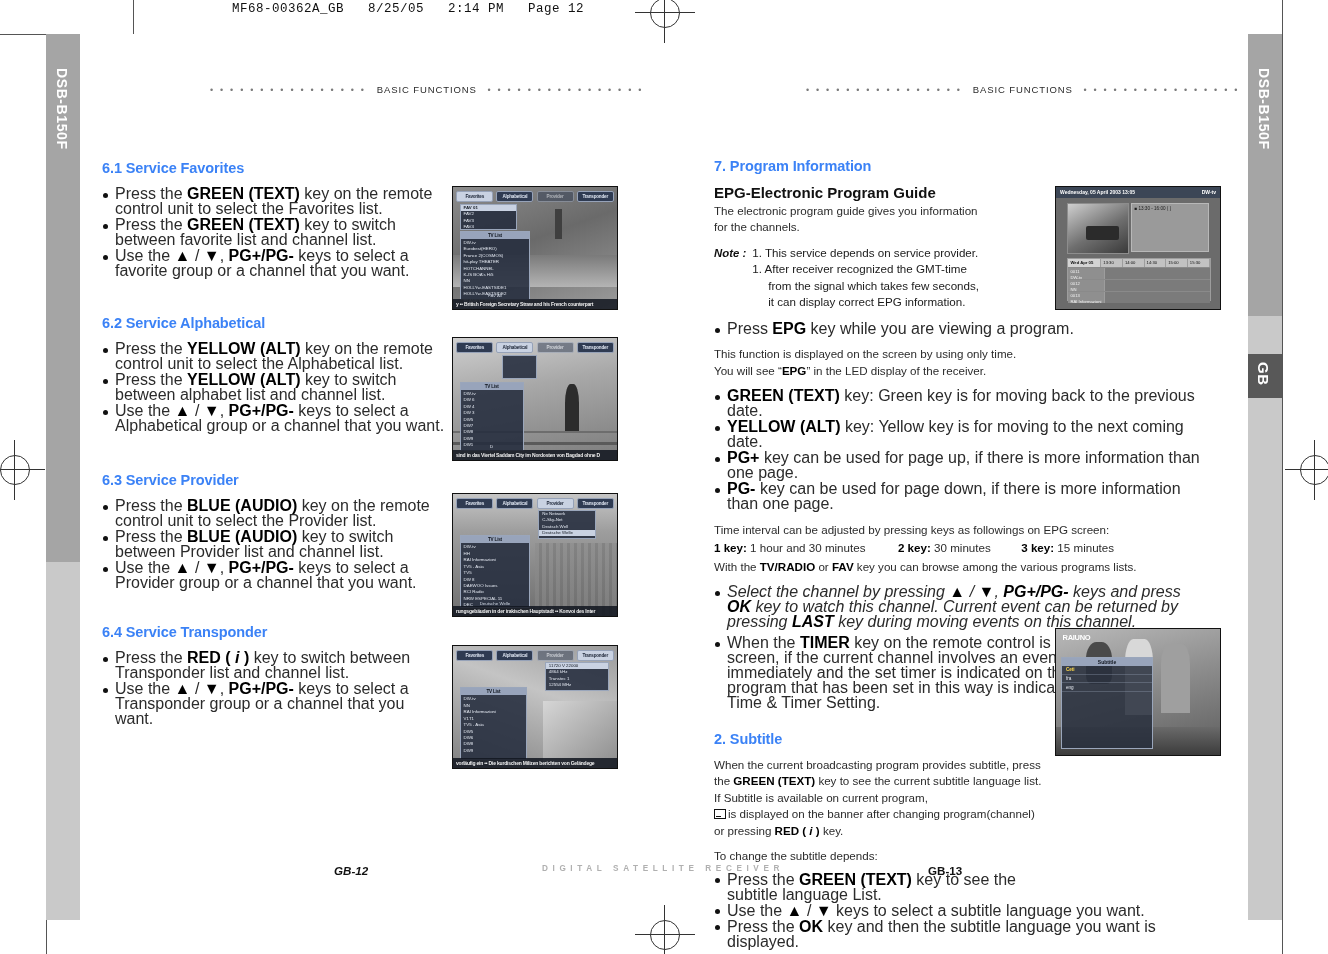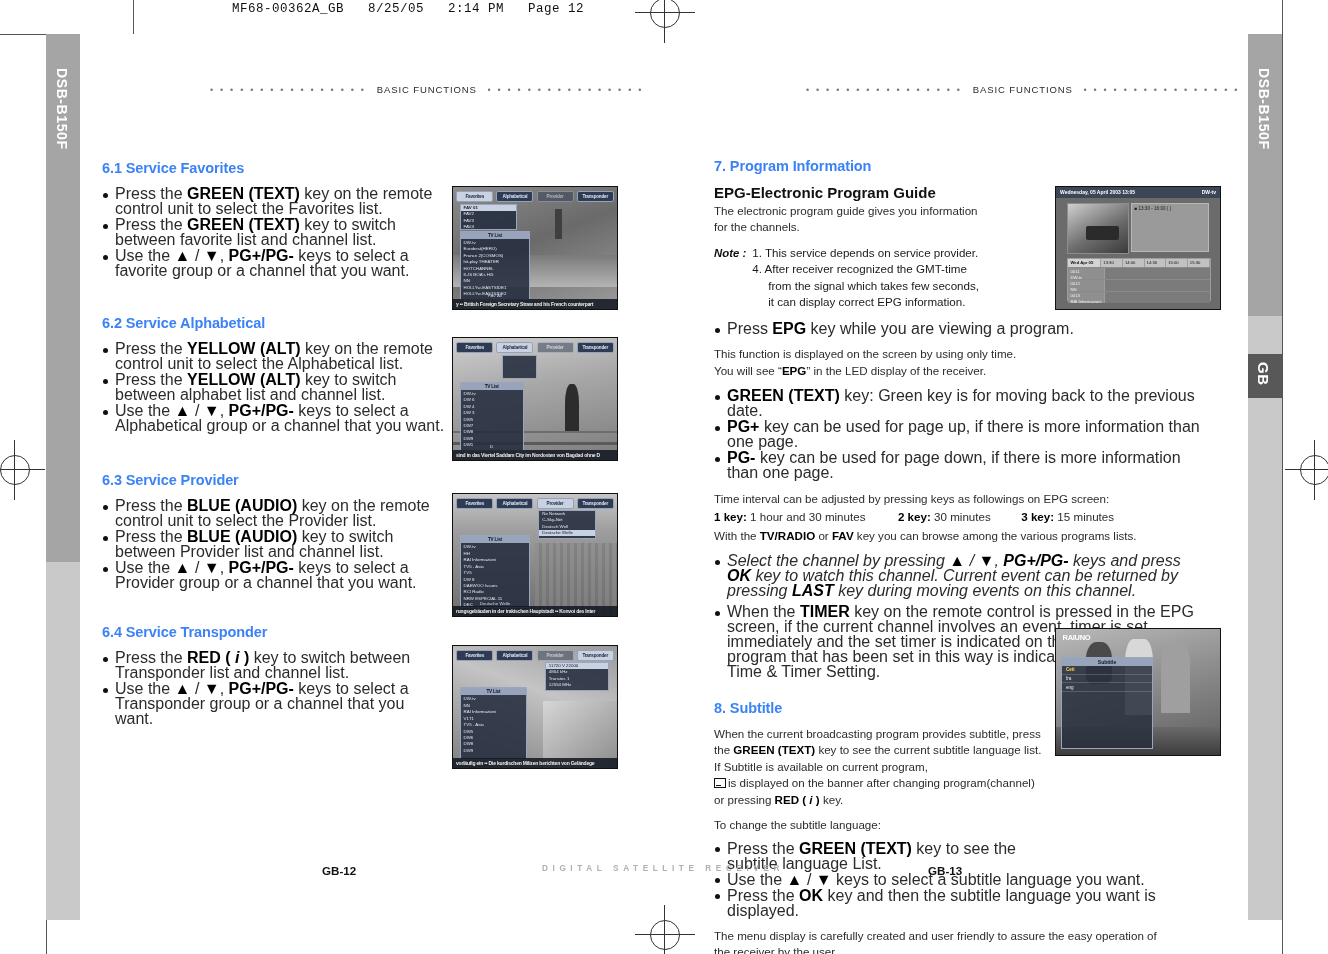--- a/index.html
+++ b/index.html
@@ -206,39 +206,40 @@
 
     <h2 class="sec">7. Program Information</h2>
     <div style="width:268px;">
       <h3 class="sub">EPG-Electronic Program Guide</h3>
       <p class="para">The electronic program guide gives you information for the channels.</p>
 
       <div class="notewrap">
         <div class="noteword">Note :</div>
         <div>
           <div>1. This service depends on service provider.</div>
-          <div>4. After receiver recognized the GMT-time</div>
+          <div>1. After receiver recognized the GMT-time</div>
           <div class="notecont">from the signal which takes few seconds,</div>
           <div class="notecont">it can display correct EPG information.</div>
         </div>
       </div>
     </div>
 
     <div style="height:11px;"></div>
     <ul class="bul">
       <li>Press <b>EPG</b> key while you are viewing a program.</li>
     </ul>
 
     <div style="height:9px;"></div>
     <p class="para">This function is displayed on the screen by using only time.</p>
     <p class="para">You will see “<b>EPG</b>” in the LED display of the receiver.</p>
 
     <div style="height:9px;"></div>
     <ul class="bul">
       <li><b>GREEN (TEXT)</b> key: Green key is for moving back to the previous date.</li>
+      <li><b>YELLOW (ALT)</b> key: Yellow key is for moving to the next coming date.</li>
       <li><b>PG+</b> key can be used for page up, if there is more information than one page.</li>
       <li><b>PG-</b> key can be used for page down, if there is more information than one page.</li>
     </ul>
 
     <div style="height:10px;"></div>
     <p class="para">Time interval can be adjusted by pressing keys as followings on EPG screen:</p>
     <div class="keyline">
       <span class="k1"><b>1 key:</b>
         <span>1 hour and 30 minutes</span></span>
       <span class="sp-a"></span>
@@ -250,28 +251,28 @@
     </div>
     <p class="para" style="margin-top:3px;">With the <b>TV/RADIO</b> or <b>FAV</b> key you can browse among the various programs lists.</p>
 
     <div style="height:9px;"></div>
     <ul class="bul">
       <li style="margin-bottom:6px;font-style:italic;">Select the channel by pressing <b>▲</b> / <b>▼</b>, <b>PG+/PG-</b> keys and press <b>OK</b> key to watch this channel. Current event can be returned by pressing <b>LAST</b> key during moving events on this channel.</li>
       <li>When the <b>TIMER</b> key on the remote control is pressed in the EPG screen, if the current channel involves an event, timer is set immediately and the set timer is indicated on the EPG screen. A program that has been set in this way is indicated on Timer Field of Time &amp; Timer Setting.</li>
     </ul>
 
     <div style="height:20px;"></div>
-    <h2 class="sec">8. Subtitle</h2>
+    <h2 class="sec">2. Subtitle</h2>
     <div style="width:330px;">
       <p class="para">When the current broadcasting program provides subtitle, press the <b>GREEN (TEXT)</b> key to see the current subtitle language list. If Subtitle is available on current program,</p>
       <p class="para">
         <span class="subicon"></span><span>is displayed on the banner after changing program(channel) or pressing <b>RED ( <i>i</i> )</b> key.</span>
       </p>
       <div style="height:9px;"></div>
-      <p class="para">To change the subtitle language:</p>
+      <p class="para">To change the subtitle depends:</p>
       <div style="height:7px;"></div>
     </div>
     <ul class="bul">
       <li style="width:330px;">Press the <b>GREEN (TEXT)</b> key to see the subtitle language List.</li>
       <li>Use the <b>▲</b> / <b>▼</b> keys to select a subtitle language you want.</li>
       <li>Press the <b>OK</b> key and then the subtitle language you want is displayed.</li>
     </ul>
     <div style="height:9px;"></div>
     <p class="para" style="width:450px;">The menu display is carefully created and user friendly to assure the easy operation of the receiver by the user.</p>
   </div>
@@ -468,17 +469,17 @@
     <div style="position:absolute;left:0;bottom:0;width:100%;height:22%;background:linear-gradient(180deg,#6a6a6a,#3c3c3c);"></div>
     <div class="sub-brand">RAIUNO</div>
     <div class="sub-panel">
       <div class="sub-head">Subtitle</div>
       <div class="sub-item on">Ceti</div>
       <div class="sub-item">fra</div>
       <div class="sub-item">eng</div>
     </div>
   </div>
 
-  <div class="pagenum" style="left:322px;top:864px;">GB-12</div>
+  <div class="pagenum" style="left:334px;top:864px;font-style:italic;">GB-12</div>
   <div class="pagenum" style="left:928px;top:864px;">GB-13</div>
   <div class="footbrand">DIGITAL SATELLITE RECEIVER</div>
 
 </div>
 
 </body></html>

